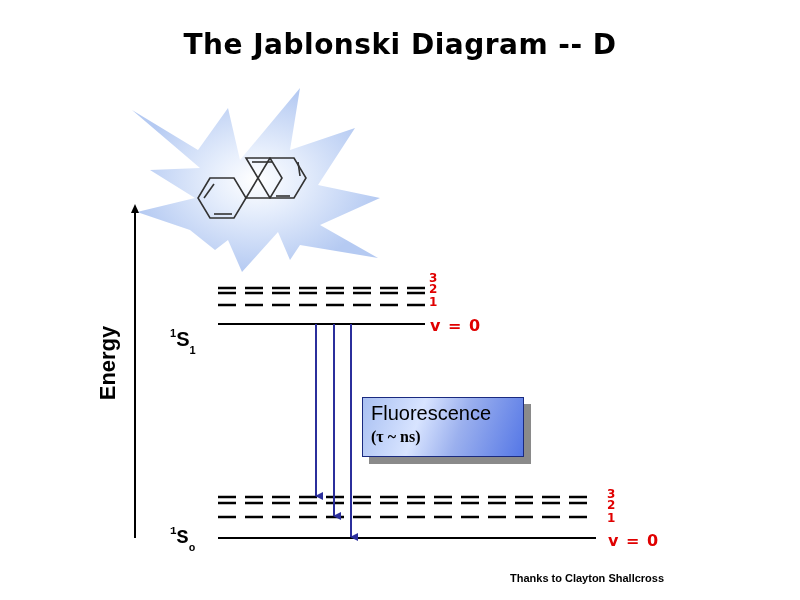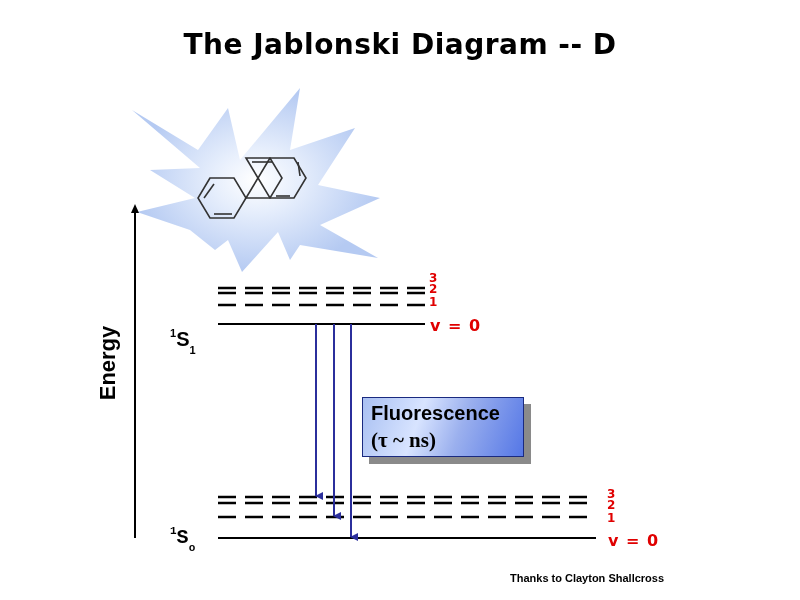--- a/index.html
+++ b/index.html
@@ -8,22 +8,22 @@
     svg.diagram { position:absolute; left:0; top:0; }
     .energy-label { position:absolute; left:58px; top:350px; width:100px; text-align:center; transform:rotate(-90deg); transform-origin:center; font-family:"Liberation Sans", sans-serif; font-weight:bold; font-size:22px; color:#000; }
     .state-label { position:absolute; font-family:"Liberation Sans", sans-serif; font-weight:bold; font-size:20px; color:#000; }
     .state-label sup { font-size:11px; vertical-align:top; position:relative; top:-1px; }
     .state-label sub { font-size:11px; position:relative; top:3px; }
     .vlabel { position:absolute; font-family:"DejaVu Sans", sans-serif; font-weight:bold; font-size:12px; color:#e00000; line-height:11px; }
     .vzero { position:absolute; font-family:"DejaVu Sans", sans-serif; font-weight:bold; font-size:16px; color:#e00000; letter-spacing:1px; }
     .fluor-box { position:absolute; left:362px; top:397px; width:160px; height:58px; border:1px solid #1a2a80;
       background:linear-gradient(110deg, #a9c0f2 0%, #d8e4ff 35%, #9bb0ee 60%, #5577e6 100%);
       box-shadow:7px 7px 0 #8a8a8a; }
-    .fluor-title { position:absolute; left:8px; top:4px; font-family:"Liberation Sans", sans-serif; font-weight:bold; font-size:20px; color:#000; }
-    .fluor-sub { position:absolute; left:8px; top:30px; font-family:"Liberation Serif", serif; font-weight:bold; font-size:21px; color:#000; }
+    .fluor-title { position:absolute; left:8px; top:4px; font-family:"Liberation Sans", sans-serif; font-weight:normal; font-size:20px; color:#000; }
+    .fluor-sub { position:absolute; left:8px; top:30px; font-family:"Liberation Serif", serif; font-weight:bold; font-size:16px; color:#000; }
     .credit { position:absolute; left:510px; top:572px; font-family:"Liberation Sans", sans-serif; font-weight:bold; font-size:11px; color:#000; }
   </style>
 </head>
 <body>
 
 <div class="title">The Jablonski Diagram -- D</div>
 
 <svg class="diagram" width="800" height="600" viewBox="0 0 800 600">
   <defs>
     <radialGradient id="burstGrad" cx="0.5" cy="0.5" r="0.5">

